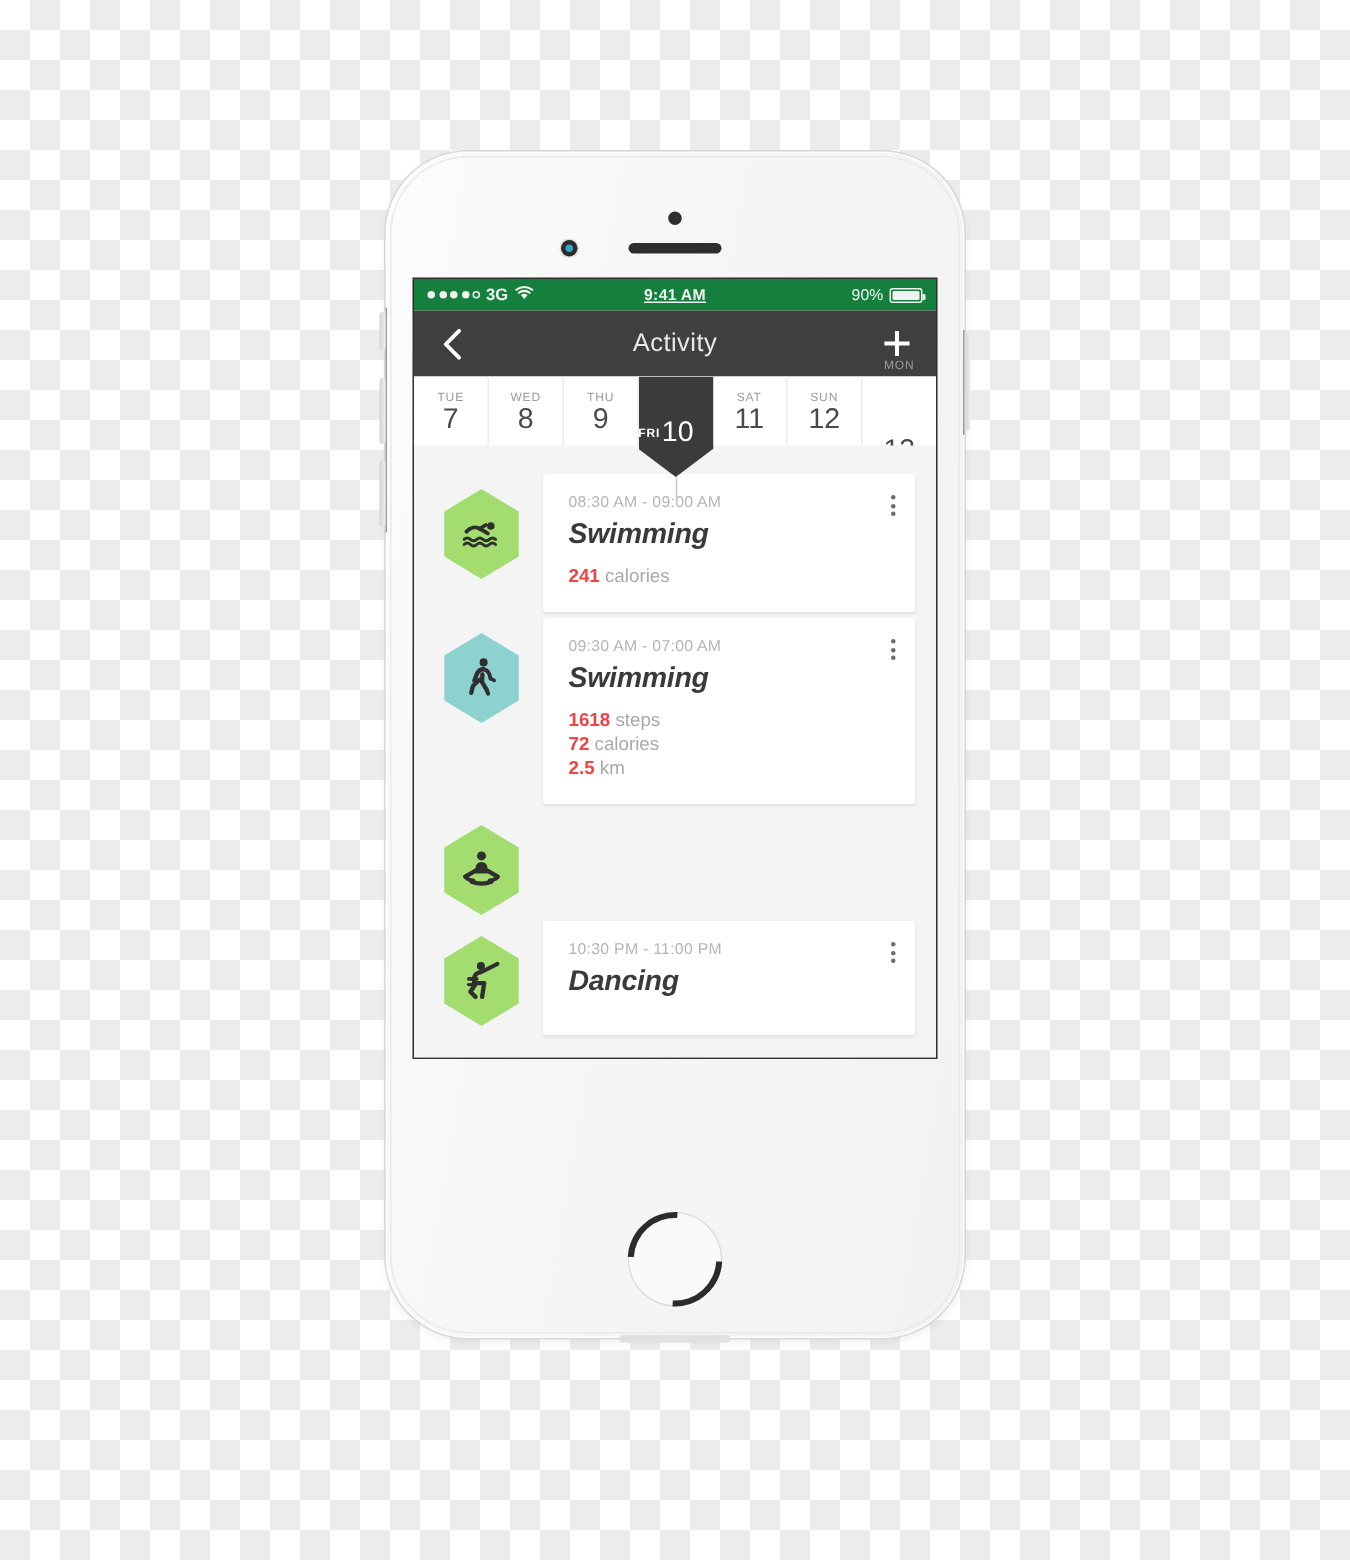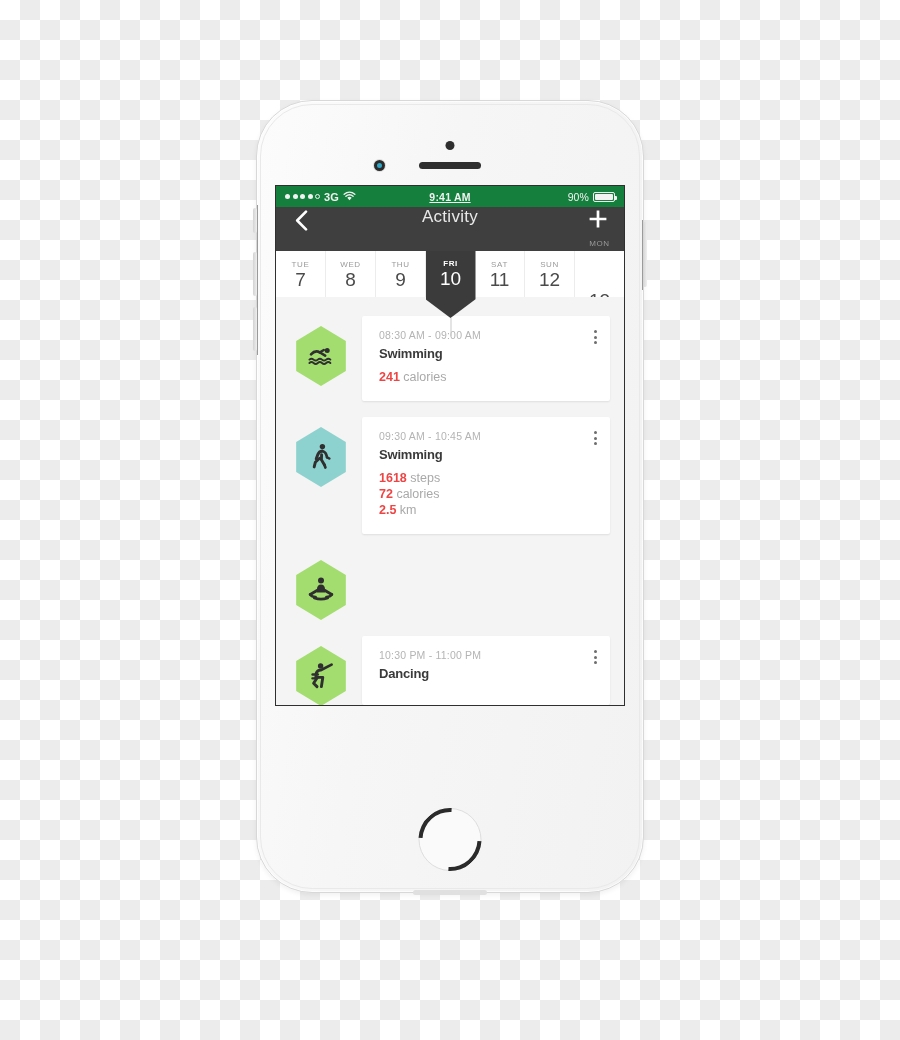--- a/index.html
+++ b/index.html
@@ -191,21 +191,21 @@
     height: 100%;
     background: #f2f2f2;
     border-radius: 1px;
   }
 
   
   .nav-bar {
     height: 44px;
     background: #3f3f3f;
     display: flex;
-    align-items: flex-start;
+    align-items: center;
     padding: 0 14px;
     position: relative;
   }
   .nav-title {
     position: absolute;
     left: 0; right: 0;
     text-align: center;
     color: #e8e8e8;
     font-size: 17px;
     font-weight: 300;
@@ -262,21 +262,21 @@
   .pennant {
     position: absolute;
     left: 50%;
     top: 0;
     transform: translateX(-50%);
     width: 50px;
     height: 67px;
     background: #3b3b3b;
     clip-path: polygon(0 0, 100% 0, 100% 72%, 50% 100%, 0 72%);
     display: flex;
-    flex-direction: column;
+    flex-direction: row;
     align-items: center;
     justify-content: flex-start;
     padding-top: 8px;
     gap: 1px;
     z-index: 5;
   }
   .pennant .dow {
     font-size: 8px;
     letter-spacing: 0.6px;
     color: #ffffff;
@@ -305,21 +305,21 @@
     background: #f4f4f4;
     padding: 19px 0 0 0;
     height: calc(100% - 111px);
     overflow: hidden;
     position: relative;
   }
   .row {
     display: flex;
     align-items: flex-start;
     padding: 0 14px 0 18px;
-    margin-bottom: 16px;
+    margin-bottom: 4px;
   }
   .hexwrap {
     flex: 0 0 auto;
     width: 54px;
     height: 60px;
     margin-right: 14px;
     margin-top: 10px;
     position: relative;
     display: flex;
     align-items: center;
@@ -345,25 +345,26 @@
     box-shadow: 0 1px 2px rgba(0,0,0,0.09);
     min-height: 40px;
   }
   .card .time {
     font-size: 10.5px;
     color: #b4b4b4;
     letter-spacing: 0.2px;
     margin-bottom: 5px;
   }
   .card .name {
-    font-size: 13px;
+    font-size: 19px;
     font-weight: 700;
     color: #3a3a3a;
     letter-spacing: -0.2px;
     margin-bottom: 8px;
+    font-style: italic;
   }
   .card .metric {
     font-size: 12.5px;
     color: #a9a9a9;
     line-height: 1.28;
   }
   .card .metric b {
     color: #ef4444;
     font-weight: 700;
   }
@@ -515,21 +516,21 @@
               <path d="M13.6 16.2 l-4.3 4.1 l-1.1 4.6" stroke="#2f2f2f" stroke-width="2.9" fill="none" stroke-linecap="round" stroke-linejoin="round"></path>
               <path d="M18.5 22.9 l0.9 2.6" stroke="#2f2f2f" stroke-width="2.7" fill="none" stroke-linecap="round"></path>
             </svg>
           </div>
           <div class="card">
             <div class="kebab">
               <i></i>
               <i></i>
               <i></i>
             </div>
-            <div class="time">09:30 AM - 10:45 AM</div>
+            <div class="time">09:30 AM - 07:00 AM</div>
             <div class="name">Swimming</div>
             <div class="metric"><b>1618</b><span> steps</span></div>
             <div class="metric"><b>72</b><span> calories</span></div>
             <div class="metric"><b>2.5</b><span> km</span></div>
           </div>
         </div>
         <div class="row">
           <div class="hexwrap">
             <div class="hex" style="background: rgb(163, 221, 111);"></div>
             <svg width="30" height="30" viewBox="0 0 30 30">

